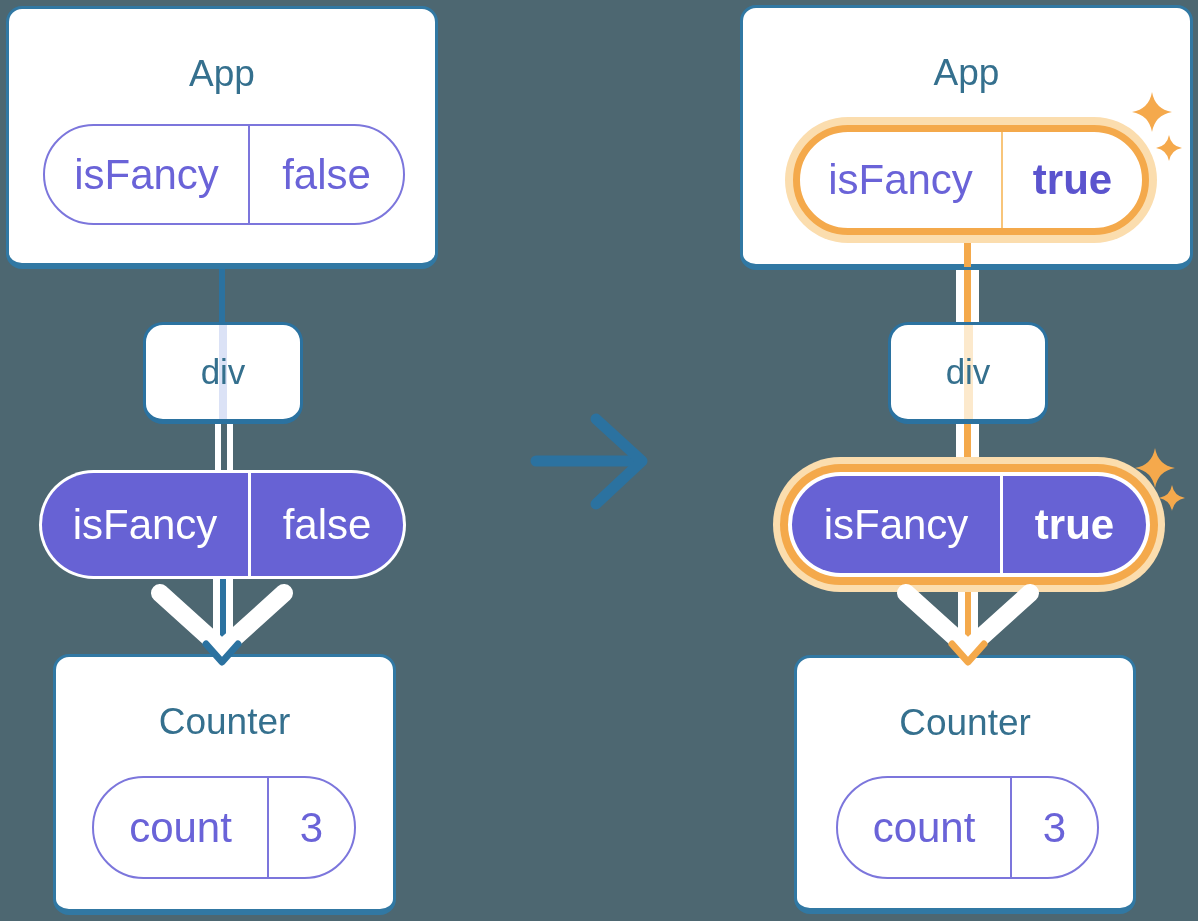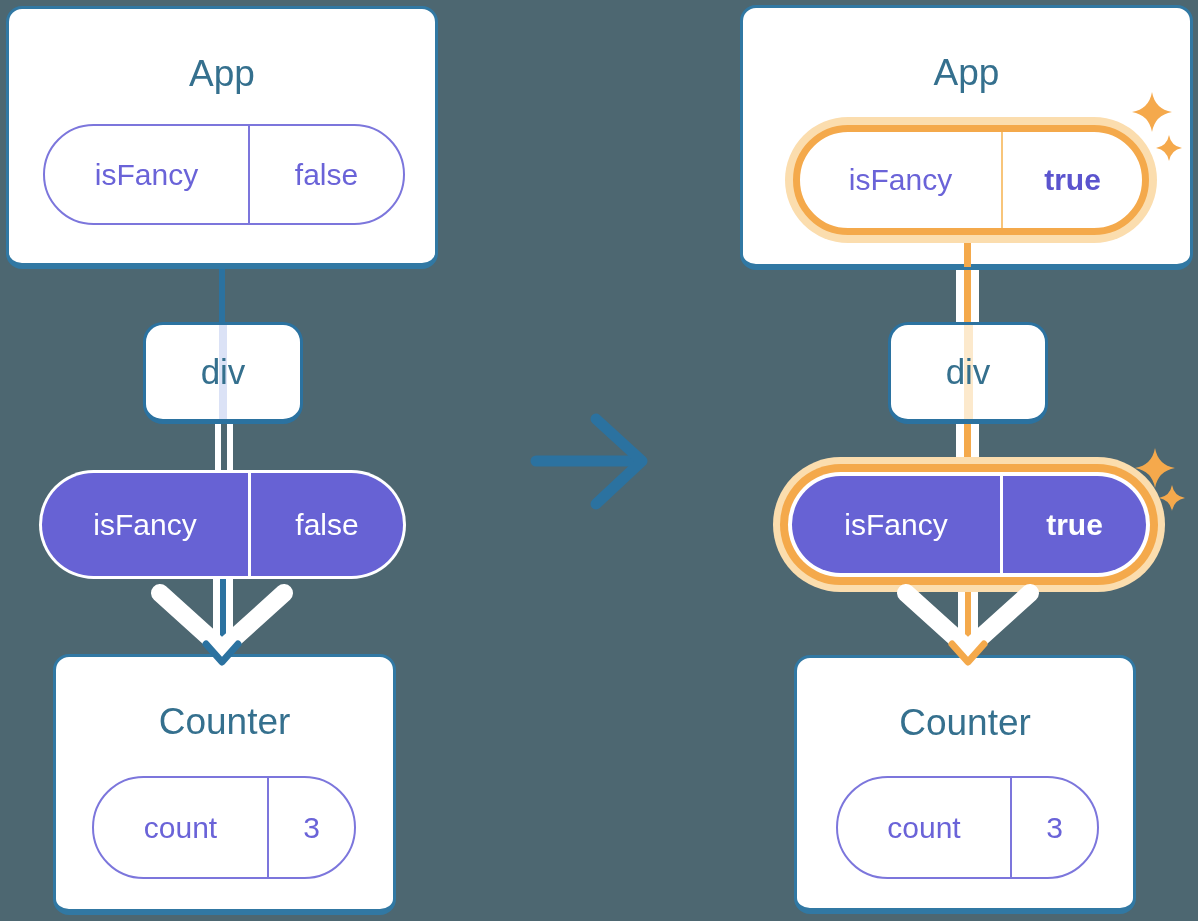--- a/index.html
+++ b/index.html
@@ -12,21 +12,21 @@
               font-size:37px;font-weight:500;color:#35708E;}
   .divbox{position:absolute;background:#fff;border:3px solid #2B72A0;border-bottom-width:5px;
           border-radius:20px;box-sizing:border-box;z-index:2;
           display:flex;align-items:center;justify-content:center;}
   .divbox .label{position:relative;z-index:2;font-size:35px;font-weight:500;color:#35708E;}
   .stripe{position:absolute;top:0;bottom:0;z-index:1;}
   .stripe.lavender{background:#DBE2F6;}
   .stripe.peach{background:#FCE9CC;}
   
   .pill{position:absolute;display:flex;box-sizing:border-box;border-radius:70px;overflow:hidden;z-index:3;}
-  .pill .cell{display:flex;align-items:center;justify-content:center;font-size:30px;box-sizing:border-box;}
+  .pill .cell{display:flex;align-items:center;justify-content:center;font-size:42px;box-sizing:border-box;}
   .outline-pill{background:#fff;border:2.5px solid #7C76DC;}
   .outline-pill .cell{color:#6A63D8;}
   .outline-pill .cell.value{border-left:2.5px solid #7C76DC;}
   .outline-pill.orange-ring{border:7px solid #F4A94B;box-shadow:0 0 0 8px #FBDDAE;}
   .outline-pill.orange-ring .cell.value{border-left:2.5px solid #F8C57A;}
   .solid-pill{background:#6762D4;box-shadow:0 0 0 3px #fff;}
   .solid-pill .cell{color:#fff;}
   .solid-pill .cell.value{border-left:3px solid #fff;}
   .solid-pill.orange-ring{box-shadow:0 0 0 4px #fff,0 0 0 12px #F4A94B,0 0 0 19px #FBDDAE;}
   .cell.bold{font-weight:bold;color:#5B54CE;}

